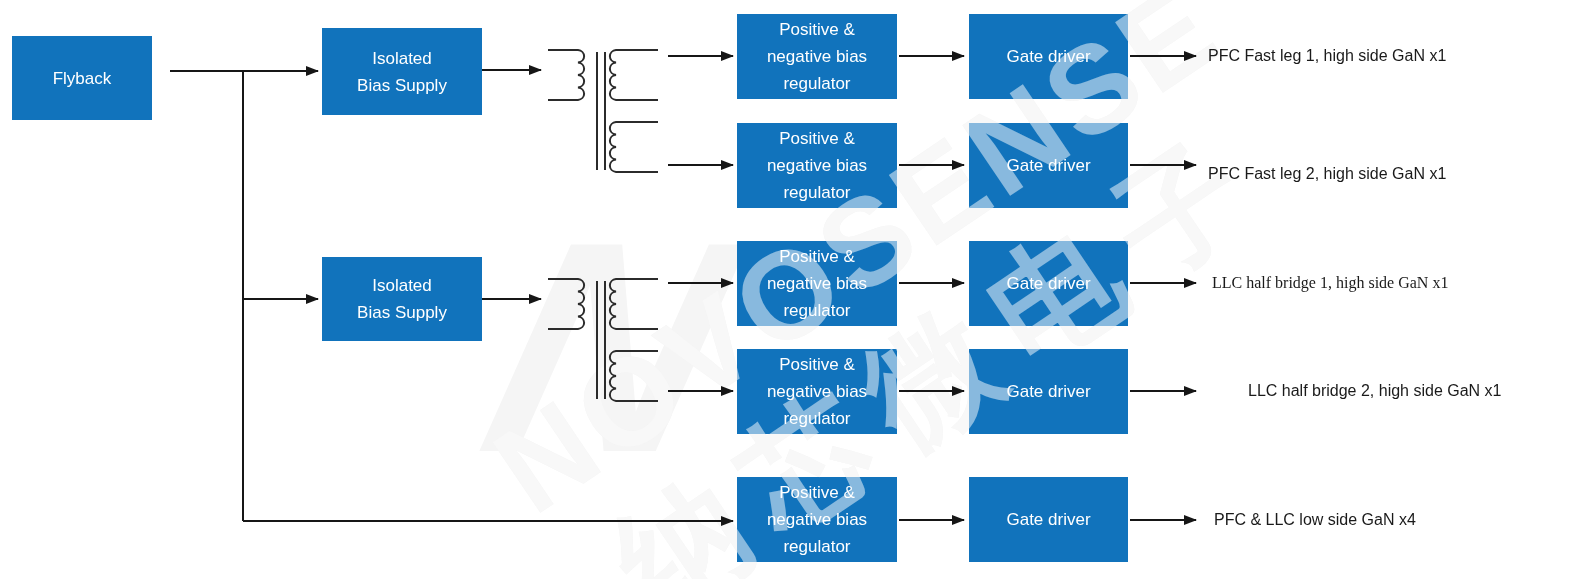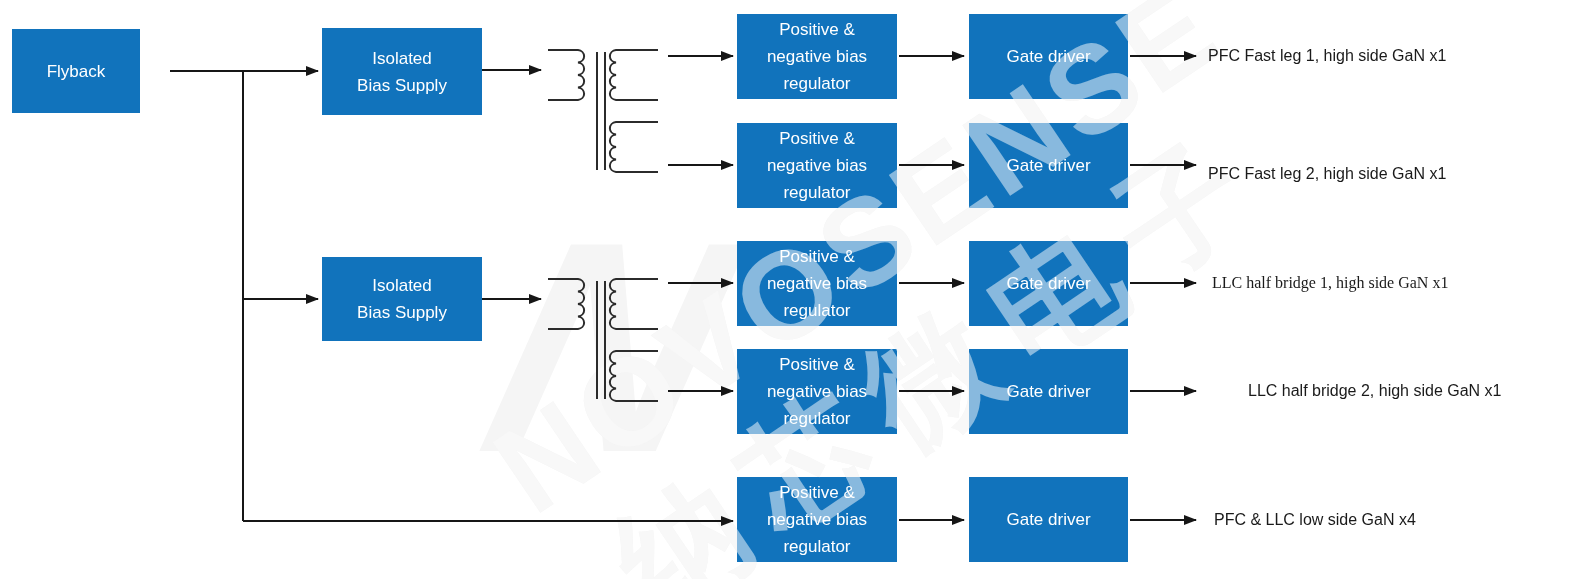--- a/index.html
+++ b/index.html
@@ -51,21 +51,21 @@
 <div class="stage">
 
   <div class="layer-wm-under" aria-hidden="true">
     <div class="big-n">N</div>
     <div class="wm-block">
       <div class="wm-latin">NOVOSENSE</div>
       <div class="wm-cn">纳芯微电子</div>
     </div>
   </div>
 
-  <div class="box" style="left:12px;top:29px;width:128px;height:84px;">
+  <div class="box" style="left:12px;top:36px;width:140px;height:84px;">
     <span>Flyback</span>
   </div>
 
   <div class="box" style="left:322px;top:28px;width:160px;height:87px;">
     <span>Isolated</span>
     <span>Bias Supply</span>
   </div>
 
   <div class="box" style="left:322px;top:257px;width:160px;height:84px;">
     <span>Isolated</span>

